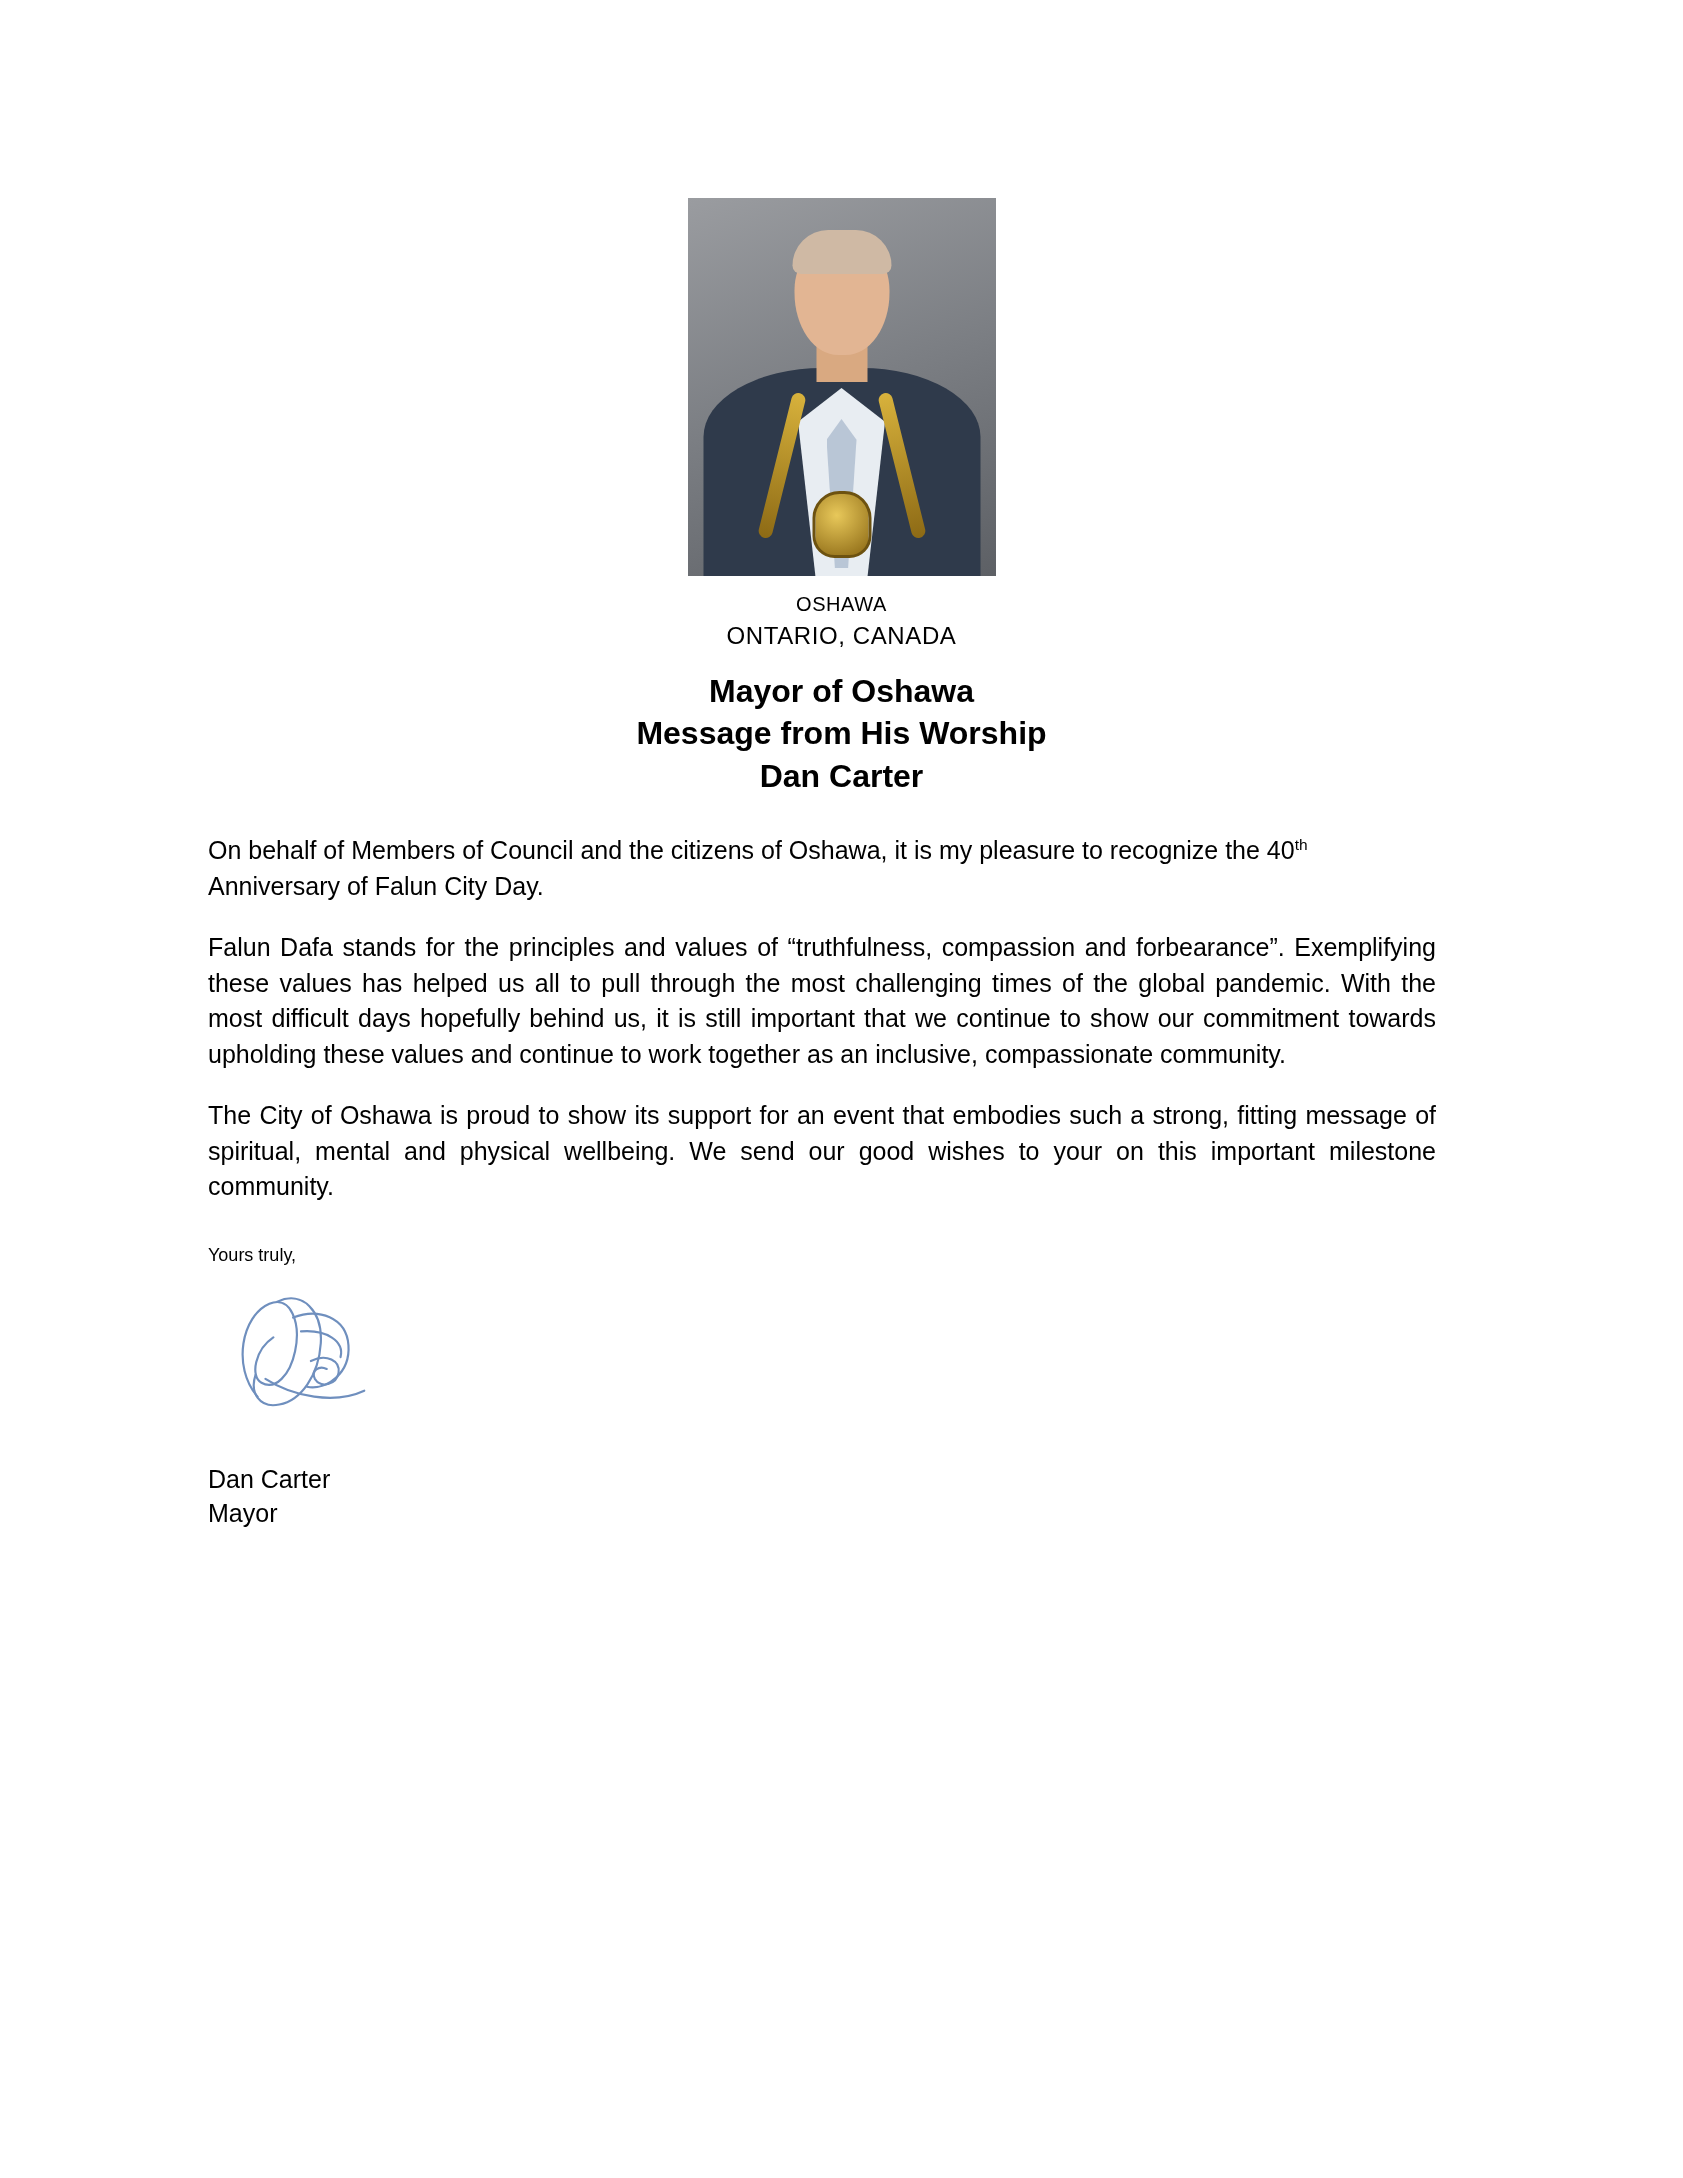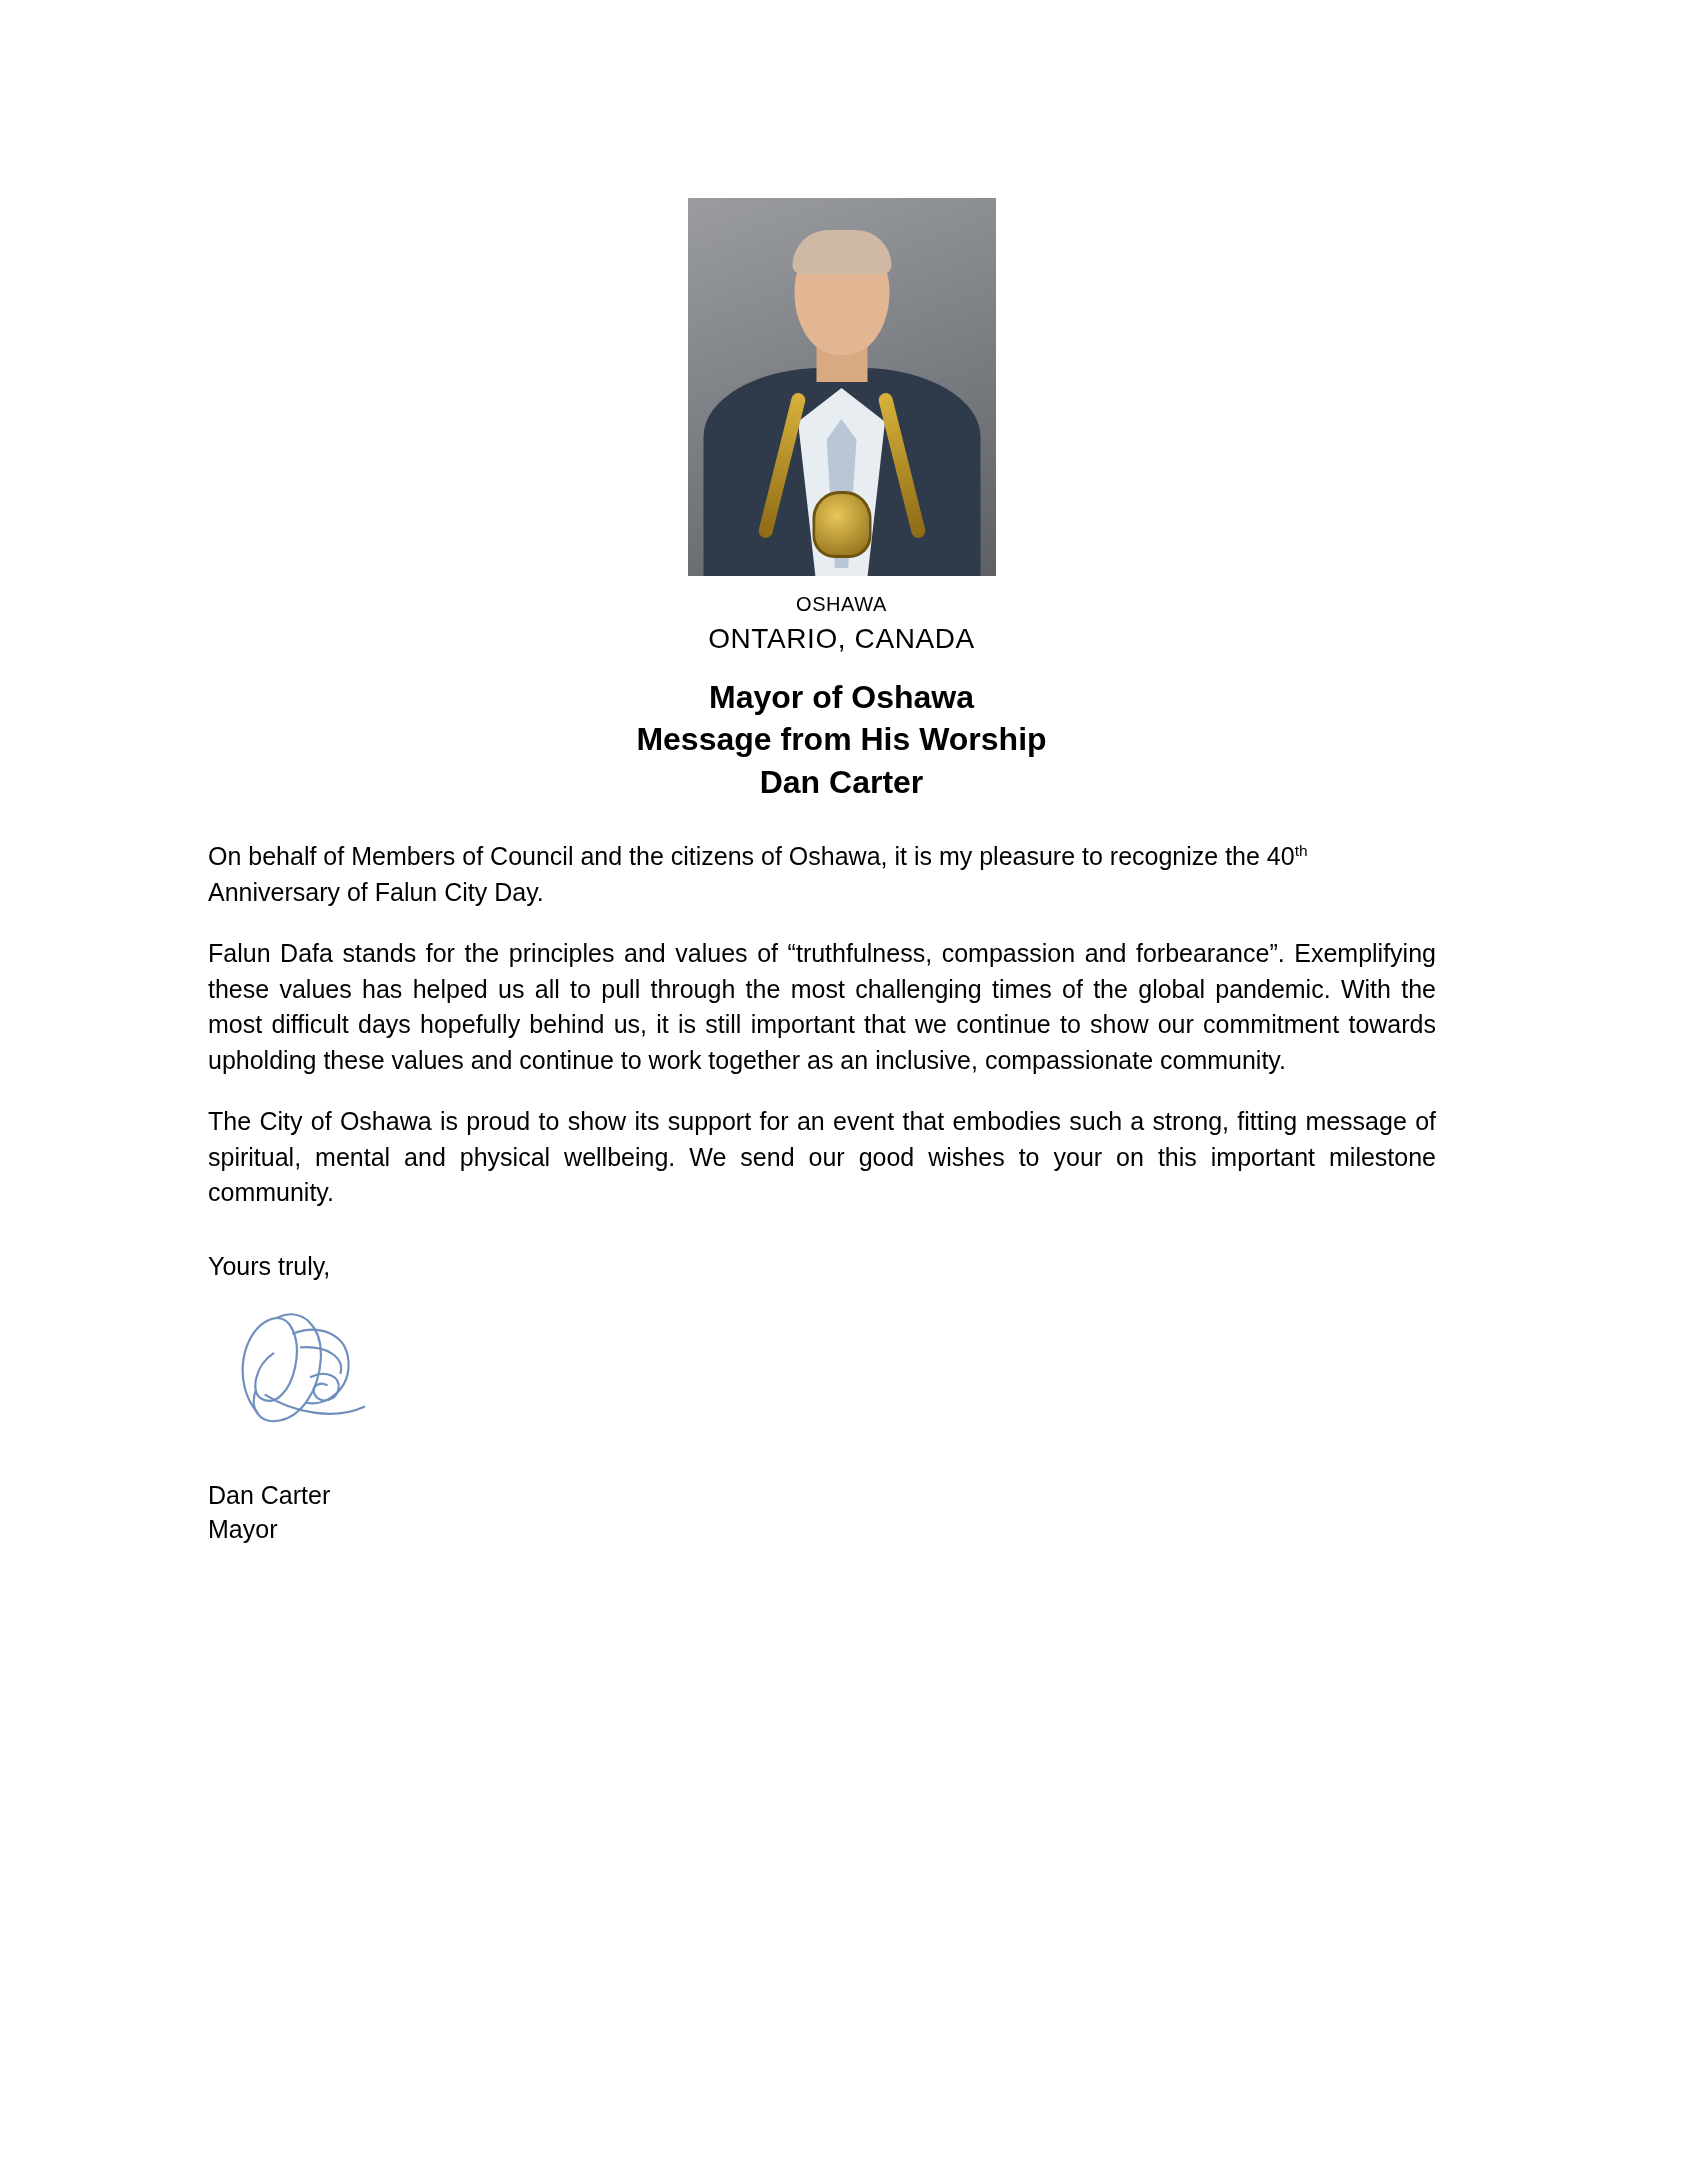--- a/index.html
+++ b/index.html
@@ -128,21 +128,21 @@
   .crest-lines {
     text-align: center;
     margin-top: 14px;
     line-height: 1.45;
   }
   .crest-lines .city {
     font-size: 20px;
     letter-spacing: 0.6px;
   }
   .crest-lines .region {
-    font-size: 28px;
+    font-size: 24px;
     letter-spacing: 0.6px;
   }
 
   .title-block {
     text-align: center;
     margin-top: 16px;
     font-weight: bold;
     font-size: 32px;
     line-height: 1.33;
   }
@@ -154,21 +154,21 @@
     line-height: 1.42;
   }
   .content p {
     margin: 0 0 26px 0;
   }
   .p-justify { text-align: justify; }
   sup { font-size: 0.62em; vertical-align: super; }
 
   .sign-off {
     margin-top: 38px;
-    font-size: 25px;
+    font-size: 18px;
   }
 
   .signature {
     width: 257px;
     height: 188px;
     margin-left: 8px;
     margin-top: 4px;
   }
 
   .name-block {

